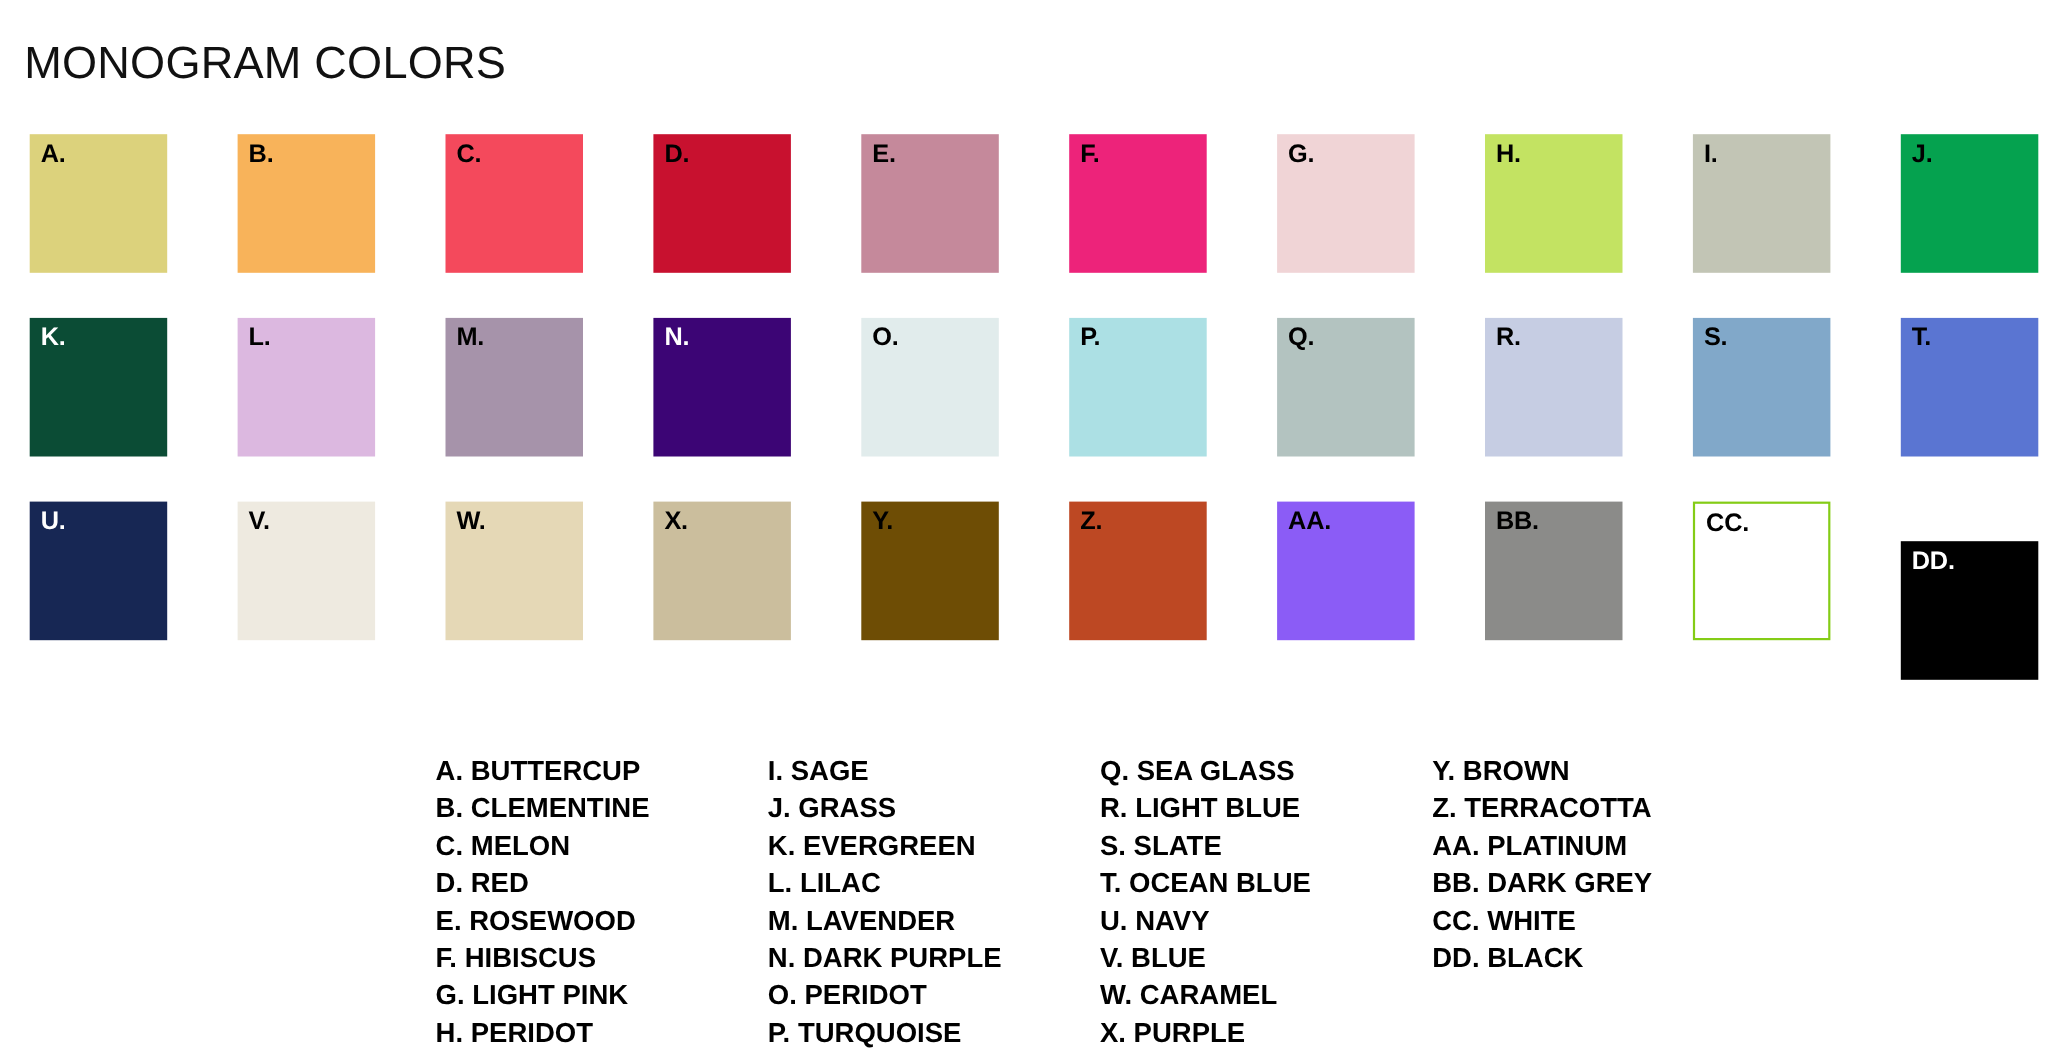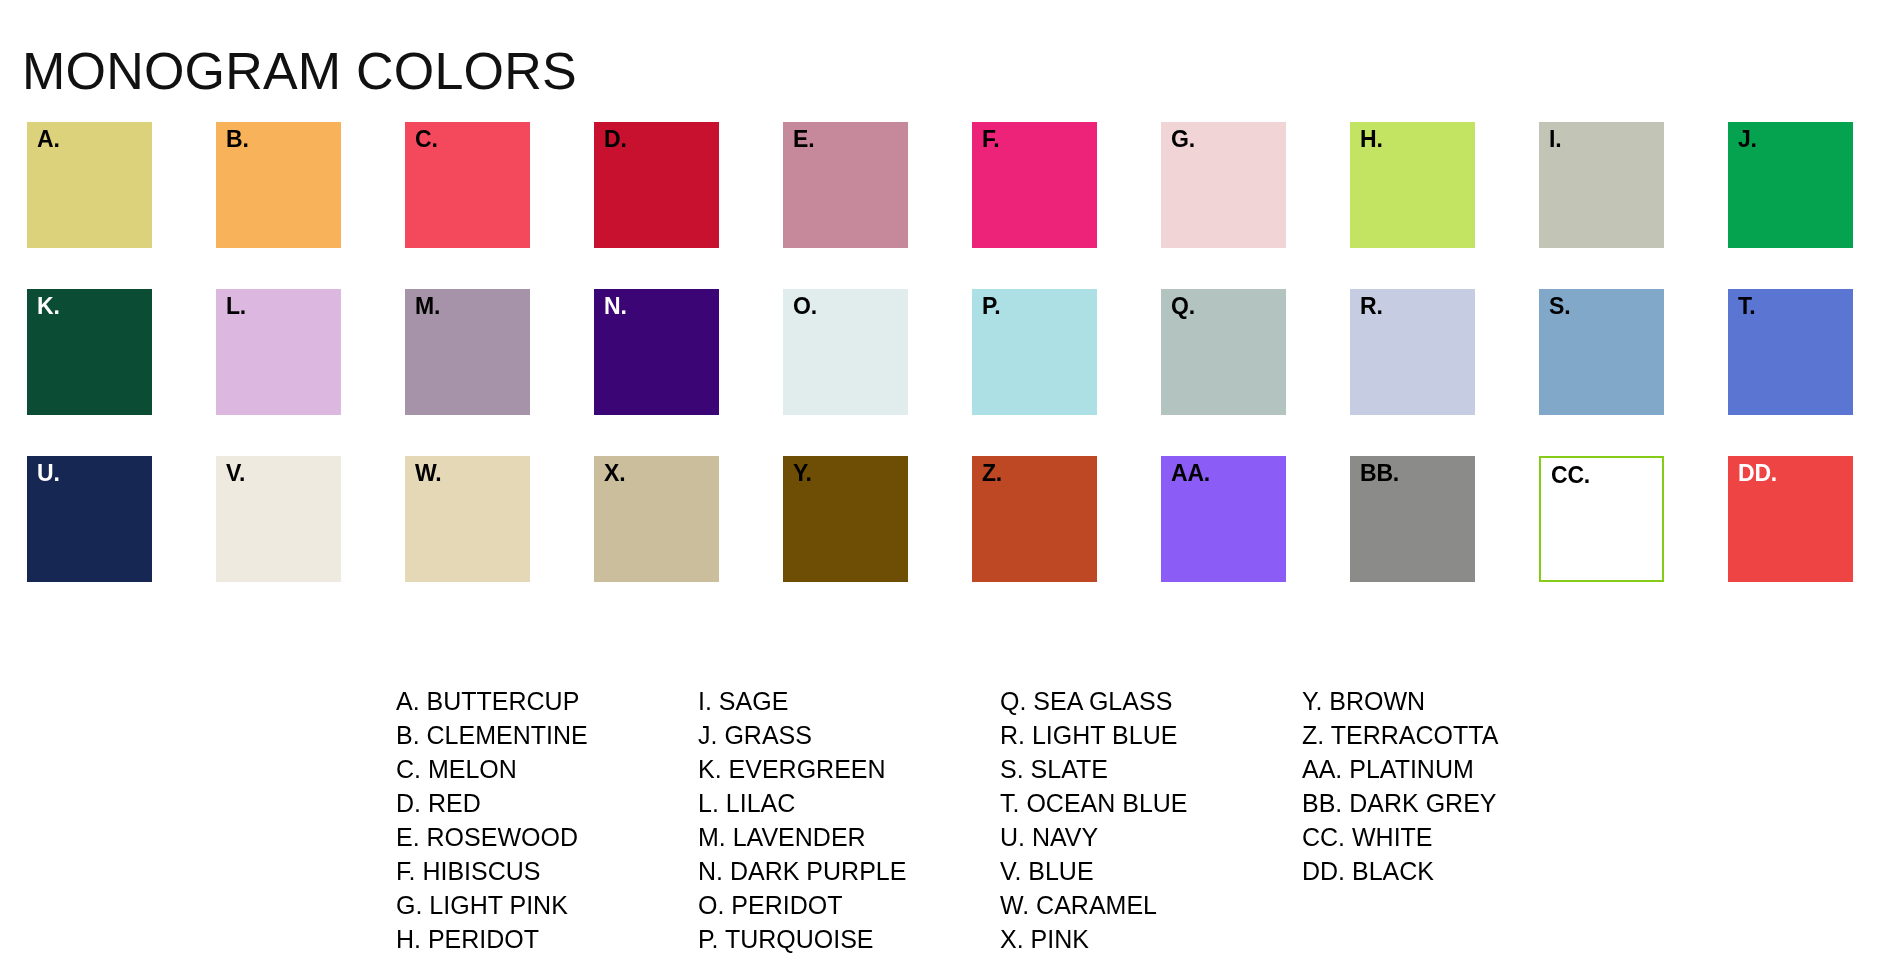--- a/index.html
+++ b/index.html
@@ -13,21 +13,21 @@
     overflow: hidden;
     font-family: "Liberation Sans", sans-serif;
     color: #000000;
     position: relative;
   }
 
   #page-title {
     position: absolute;
     left: 22px;
     top: 8px;
-    font-size: 52px;
+    font-size: 41px;
     font-weight: 400;
     letter-spacing: 0.2px;
     line-height: 1.1;
     white-space: nowrap;
     color: #111111;
   }
 
   .swatch-grid {
     position: absolute;
     left: 27px;
@@ -71,21 +71,21 @@
     align-items: flex-start;
   }
   .legend-col {
     display: flex;
     flex-direction: column;
     width: 302px;
   }
   .legend-col:last-child { width: auto; }
   .legend-item {
     font-size: 25px;
-    font-weight: 400;
+    font-weight: 700;
     line-height: 34px;
     white-space: nowrap;
     color: #000000;
   }
 </style>
 </head>
 <body>
 
 <h1 id="page-title">MONOGRAM COLORS</h1>
 
@@ -170,21 +170,21 @@
     </div>
     <div class="swatch" style="background: #8b5cf6;">
       <span class="swatch-label dark">AA.</span>
     </div>
     <div class="swatch" style="background: rgb(139, 139, 137); text-align: center;">
       <span class="swatch-label dark">BB.</span>
     </div>
     <div class="swatch bordered" style="background: rgb(255, 255, 255);">
       <span class="swatch-label dark">CC.</span>
     </div>
-    <div class="swatch" style="background: #ef4444;">
+    <div class="swatch" style="background: #000000; margin-top: 36px;">
       <span class="swatch-label light">DD.</span>
     </div>
   </div>
 
 <div class="legend">
     <div class="legend-col">
       <div class="legend-item">A. BUTTERCUP</div>
       <div class="legend-item">B. CLEMENTINE</div>
       <div class="legend-item">C. MELON</div>
       <div class="legend-item">D. RED</div>
@@ -204,21 +204,21 @@
       <div class="legend-item">P. TURQUOISE</div>
     </div>
     <div class="legend-col">
       <div class="legend-item">Q. SEA GLASS</div>
       <div class="legend-item">R. LIGHT BLUE</div>
       <div class="legend-item">S. SLATE</div>
       <div class="legend-item">T. OCEAN BLUE</div>
       <div class="legend-item">U. NAVY</div>
       <div class="legend-item">V. BLUE</div>
       <div class="legend-item">W. CARAMEL</div>
-      <div class="legend-item">X. PINK</div>
+      <div class="legend-item">X. PURPLE</div>
     </div>
     <div class="legend-col">
       <div class="legend-item">Y. BROWN</div>
       <div class="legend-item">Z. TERRACOTTA</div>
       <div class="legend-item">AA. PLATINUM</div>
       <div class="legend-item">BB. DARK GREY</div>
       <div class="legend-item">CC. WHITE</div>
       <div class="legend-item">DD. BLACK</div>
     </div>
   </div>

